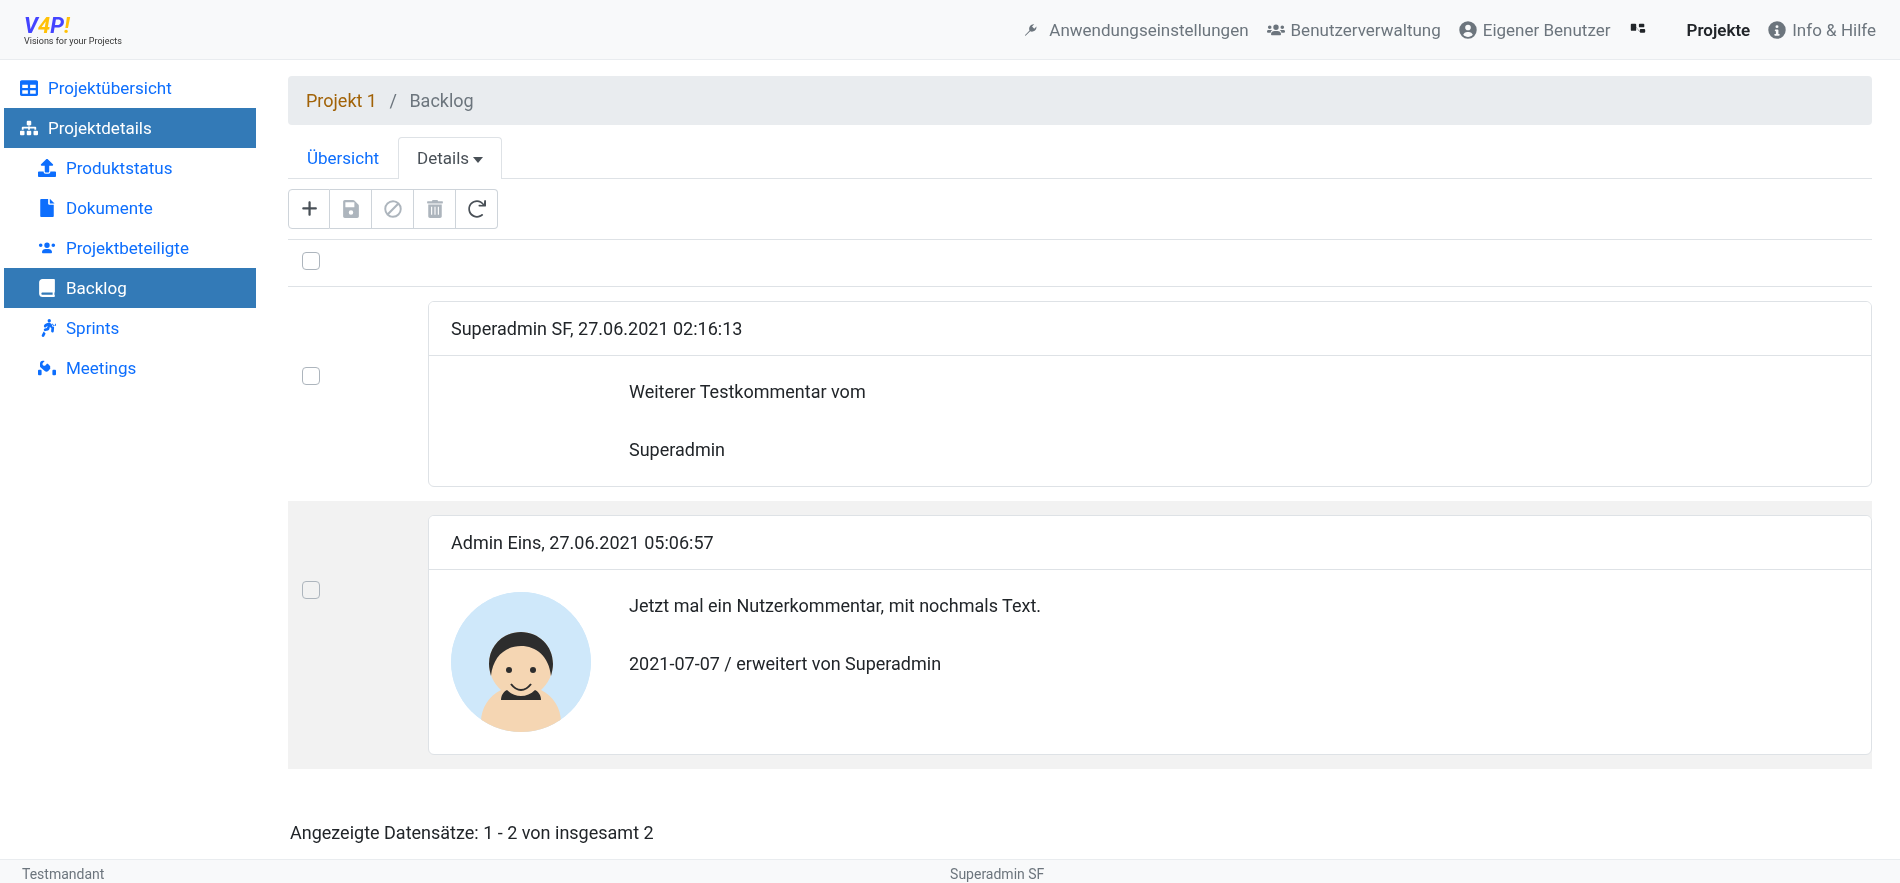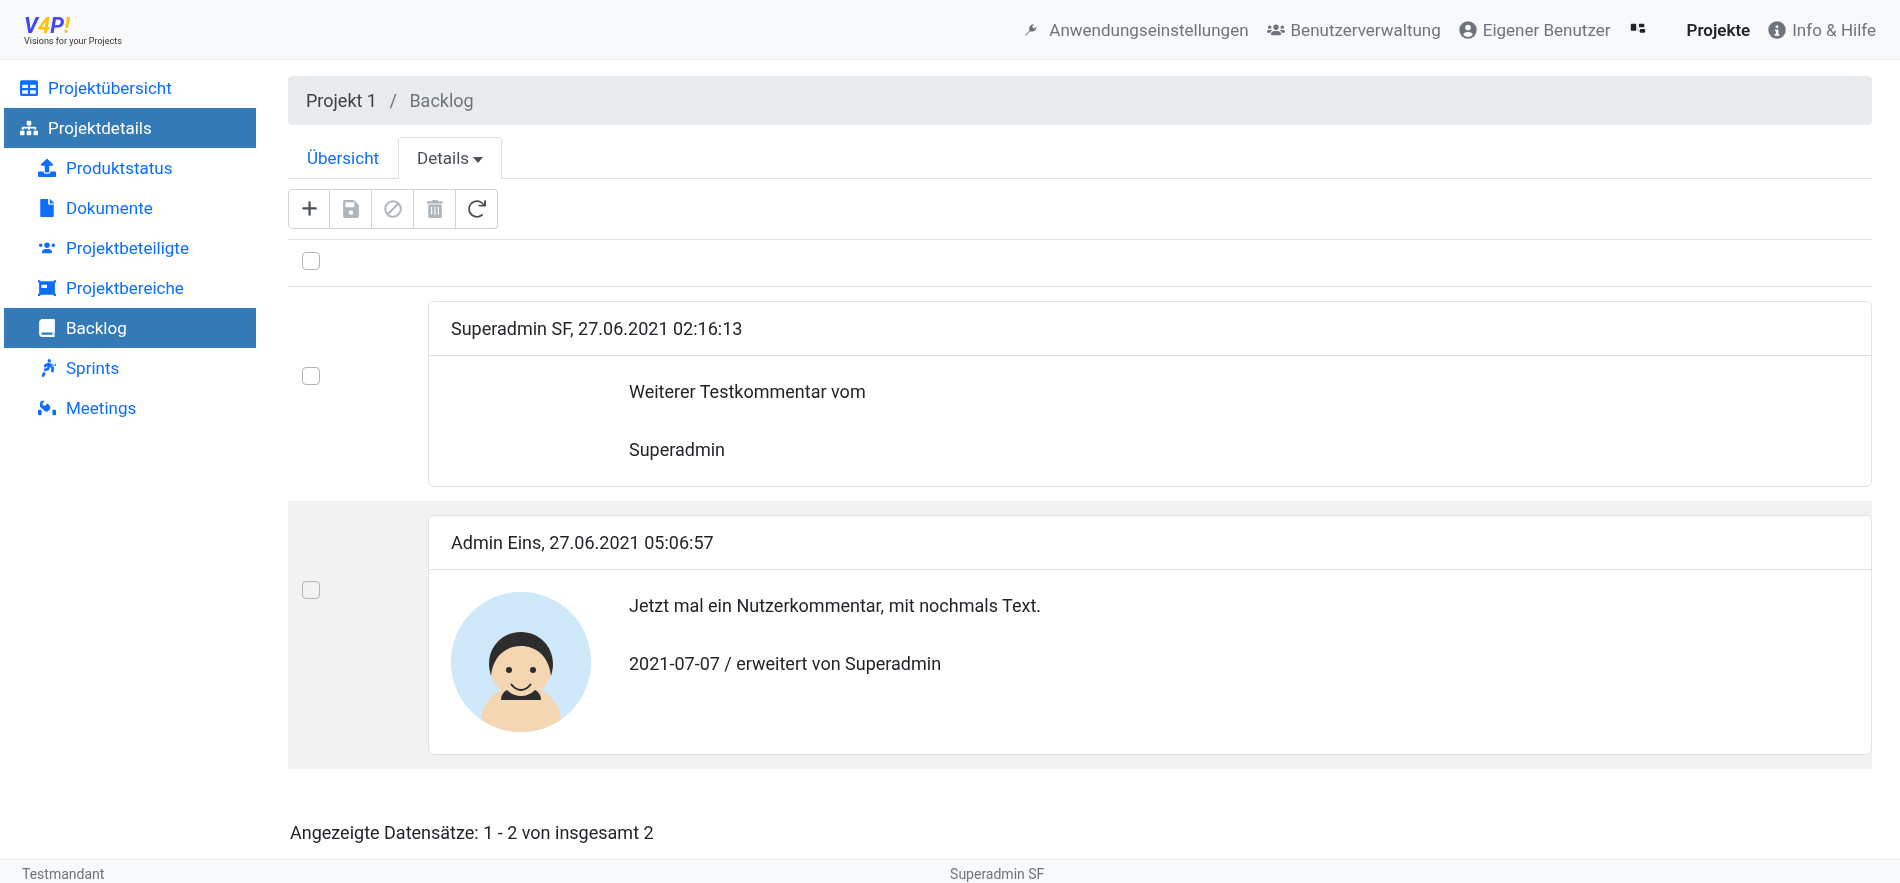--- a/index.html
+++ b/index.html
@@ -79,21 +79,21 @@
 
   
   .breadcrumb {
     background: #e9ecef;
     padding: 14px 18px;
     border-radius: 4px;
     font-size: 18px;
     color: #6c757d;
     margin-bottom: 12px;
   }
-  .breadcrumb a { color: #404040; text-decoration: none; }
+  .breadcrumb a { color: #a16207; text-decoration: none; }
   .breadcrumb-sep { margin: 0 8px; }
 
   
   .tabs {
     display: flex;
     border-bottom: 1px solid #dee2e6;
   }
   .tab {
     padding: 10px 18px;
     font-size: 17px;
@@ -286,26 +286,20 @@
       <svg class="side-icon" viewBox="0 0 384 512">
           <path d="M224 136V0H24C11 0 0 11 0 24v464c0 13 11 24 24 24h336c13 0 24-11 24-24V160H248c-13 0-24-11-24-24zm160-31L279 0h-7v128h128v-7c0-6-3-12-7-16z"></path>
         </svg>
       <span>Dokumente</span>
     </a>
     <a class="side-item sub">
       <svg class="side-icon" viewBox="0 0 640 512">
           <path d="M96 224a64 64 0 100-128 64 64 0 000 128zm448 0a64 64 0 100-128 64 64 0 000 128zM320 256a96 96 0 100-192 96 96 0 000 192zm-48 32c-70 0-128 46-128 104v24c0 13 11 24 24 24h304c13 0 24-11 24-24v-24c0-58-58-104-128-104h-96z"></path>
         </svg>
       <span>Projektbeteiligte</span>
-    </a>
-    <a class="side-item sub">
-      <svg class="side-icon" viewBox="0 0 512 512">
-          <path d="M480 128V96h32V32h-64v32H64V32H0v64h32v320H0v64h64v-32h384v32h64v-64h-32V128zM96 160h160v96H96v-96zm160 192h160V256H288v96h-32z"></path>
-        </svg>
-      <span>Projektbereiche</span>
     </a>
     <a class="side-item sub active">
       <svg class="side-icon" viewBox="0 0 448 512">
           <path d="M448 360V24c0-13-11-24-24-24H96C43 0 0 43 0 96v320c0 53 43 96 96 96h328c13 0 24-11 24-24v-16c0-7-4-14-9-18-4-15-4-58 0-72 5-5 9-12 9-22zM96 448c-18 0-32-14-32-32s14-32 32-32h288v64H96z"></path>
         </svg>
       <span>Backlog</span>
     </a>
     <a class="side-item sub">
       <svg class="side-icon" viewBox="0 0 416 512">
           <path d="M272 96a48 48 0 100-96 48 48 0 000 96zm113 130l-19-9-16-48c-12-37-46-62-85-63-30-1-47 8-94 27-18 7-33 21-41 39l-7 15c-9 20 0 43 20 52 20 9 43 0 52-20l7-15 26-10-25 60-56 14c-21 5-34 26-29 47 4 18 20 30 38 30 3 0 6 0 9-1l70-18c19-5 33-19 38-38l17-65 42 40-7 77c-2 21 13 40 34 42h4c20 0 36-15 38-35l9-99c2-24-8-47-26-62l-32-27 17-41 5 16c7 21 23 38 43 47l19 9c20 9 43 0 52-20s0-43-20-52zM96 384l-35 71c-10 19-2 43 17 52 6 3 12 5 18 5 14 0 28-8 35-22l38-76-17-16c-14-13-23-30-28-48z"></path>

